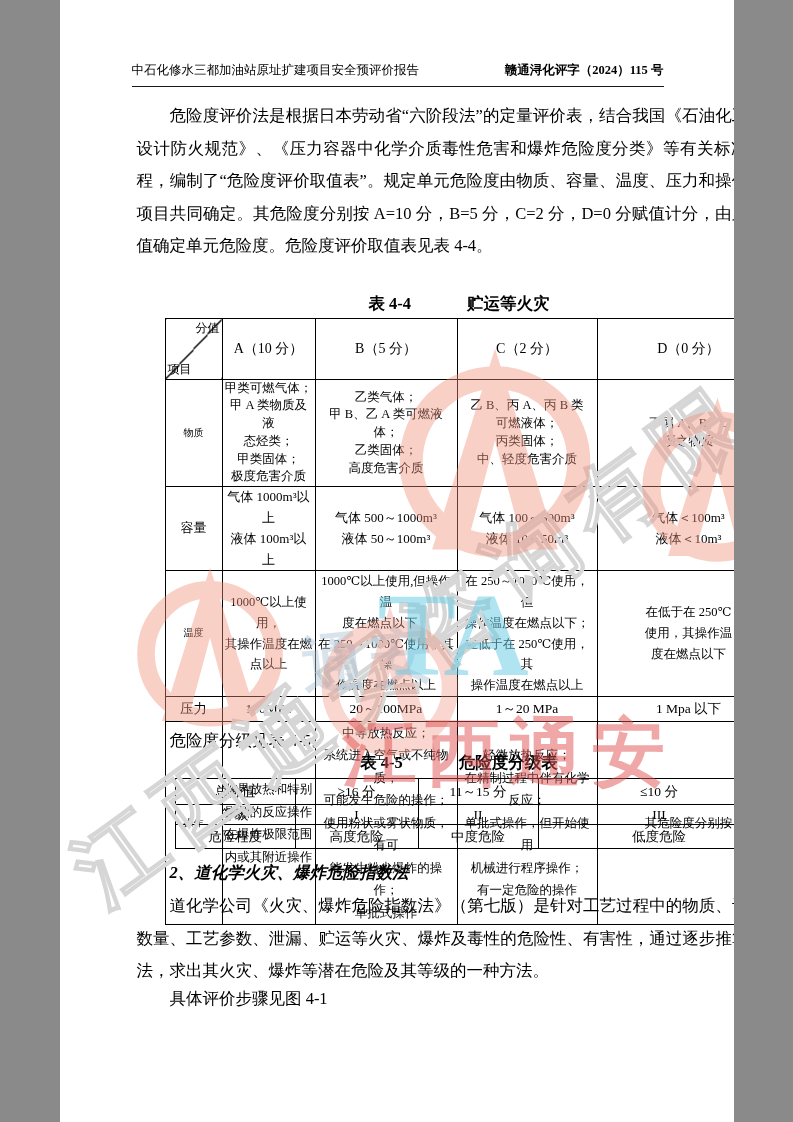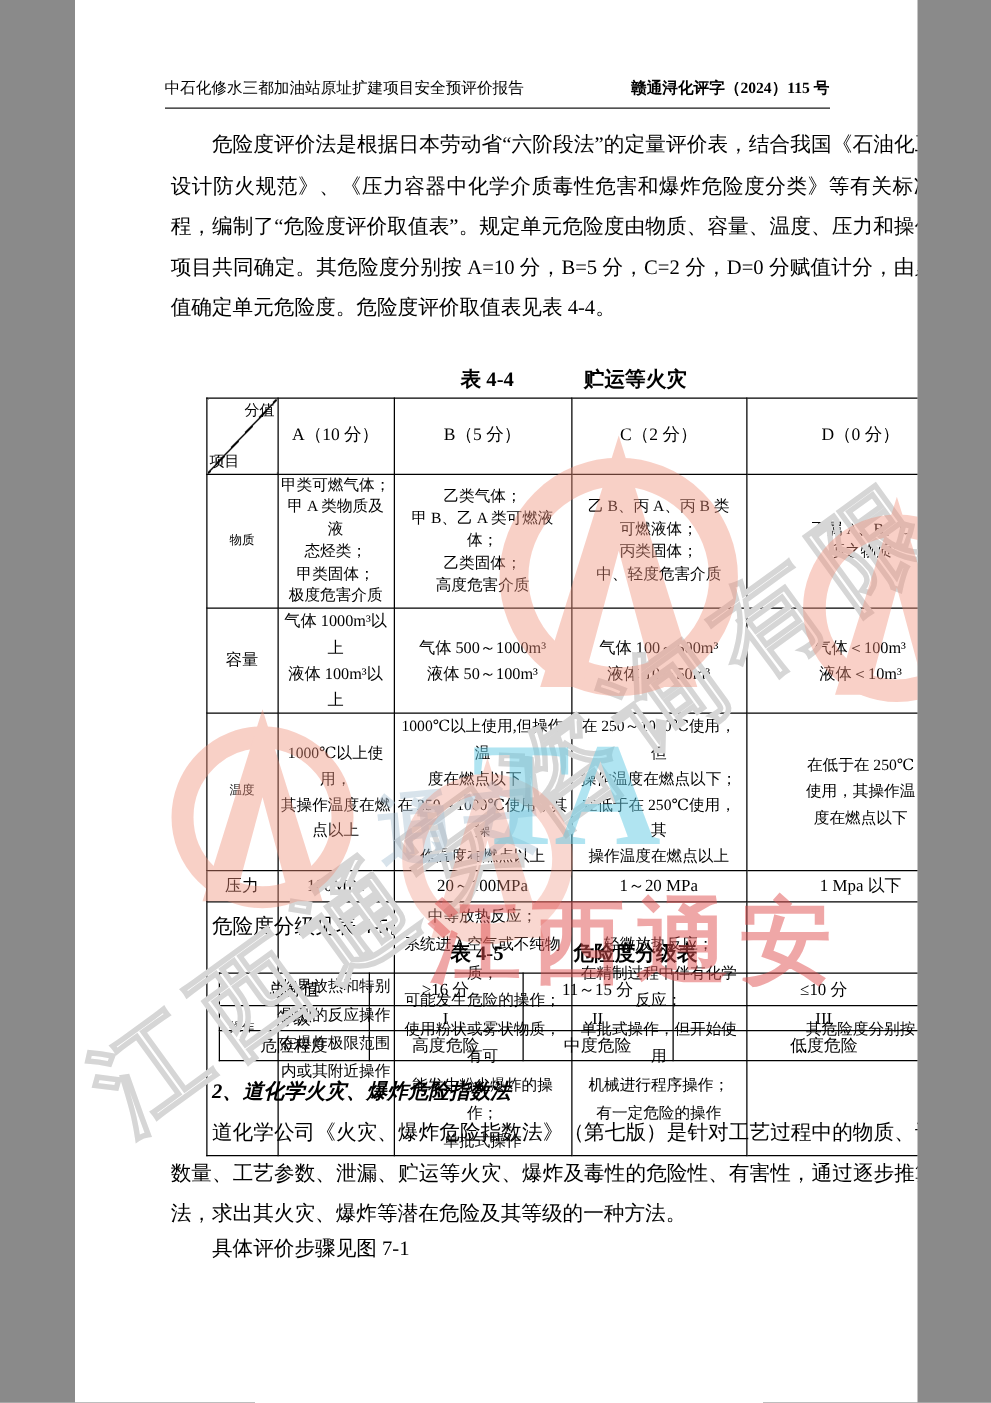--- a/index.html
+++ b/index.html
@@ -246,21 +246,21 @@
       <td>中度危险</td>
       <td>低度危险</td>
     </tr>
   </tbody>
     </table>
 
   <div class="sec-heading" style="top:862px;font-style:italic;">2、道化学火灾、爆炸危险指数法</div>
 
   <div class="para" style="top:890px;">道化学公司《火灾、爆炸危险指数法》（第七版）是针对工艺过程中的物质、设备、数量、工艺参数、泄漏、贮运等火灾、爆炸及毒性的危险性、有害性，通过逐步推算的方法，求出其火灾、爆炸等潜在危险及其等级的一种方法。</div>
 
-  <div class="line" style="top:988px;">具体评价步骤见图 7-1</div>
+  <div class="line" style="top:988px;">具体评价步骤见图 4-1</div>
 
 
   <div class="wm wm-outline">江西通安咨询有限公司</div>
 
   <div class="wm wm-logo" style="left:330px;top:340px;width:210px;height:220px;">
     <svg width="210" height="220" viewBox="0 0 100 105">
       <circle cx="50" cy="58" r="40" fill="none" stroke="#f0907a" stroke-width="11"></circle>
       <path d="M50 4 L80 100 L64 100 L50 48 L36 100 L20 100 Z" fill="#f0907a"></path>
     </svg>
   </div>

